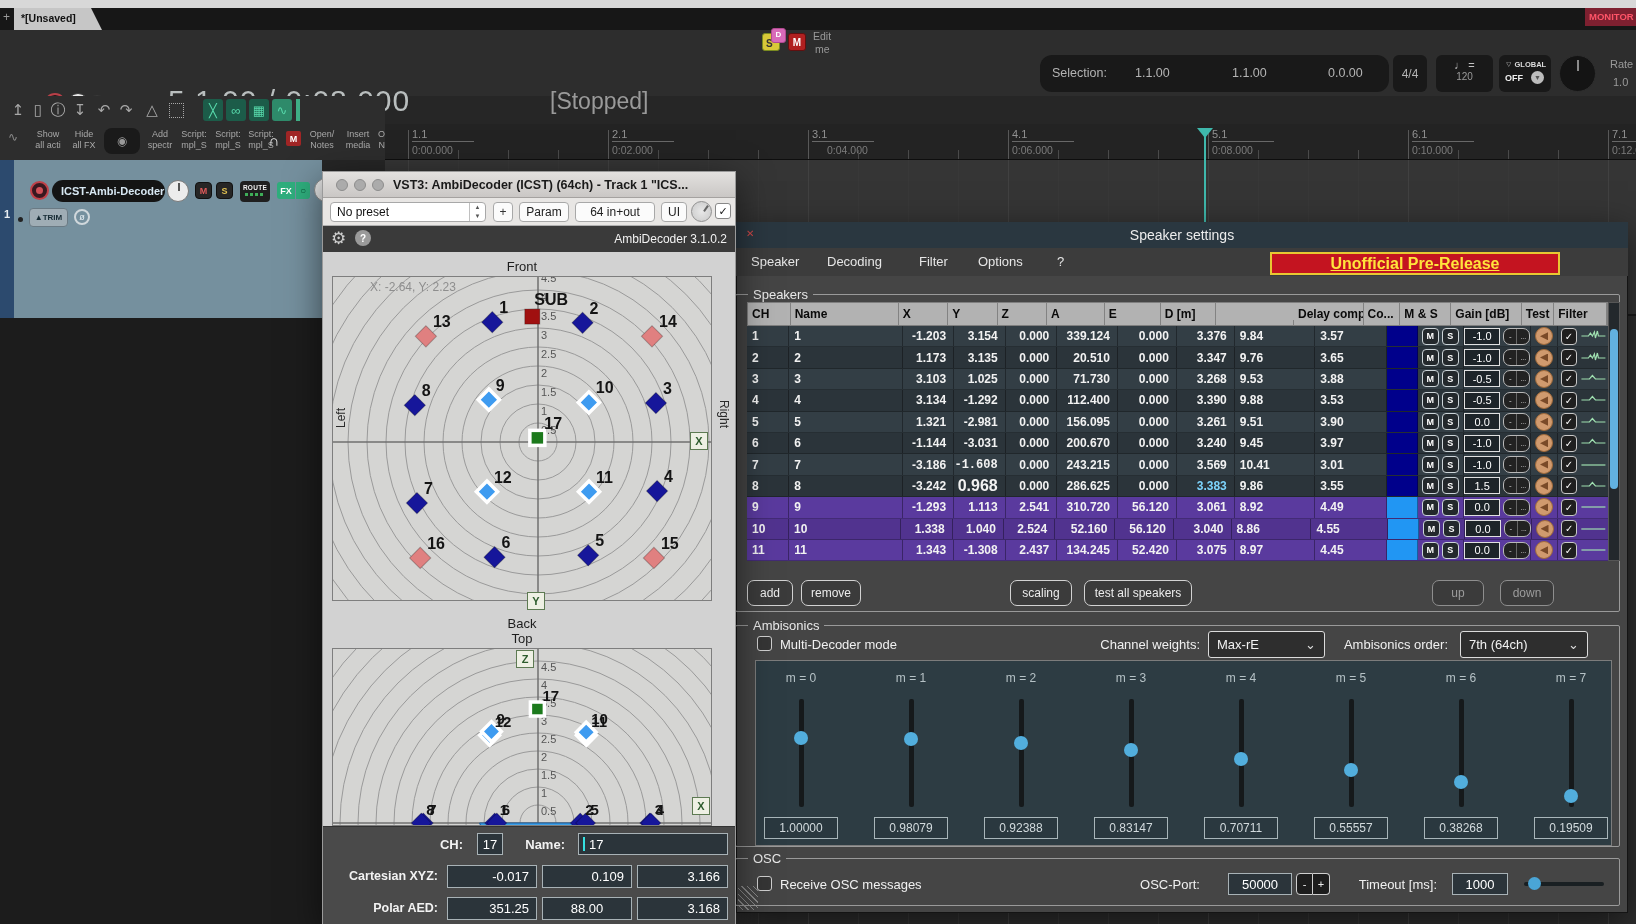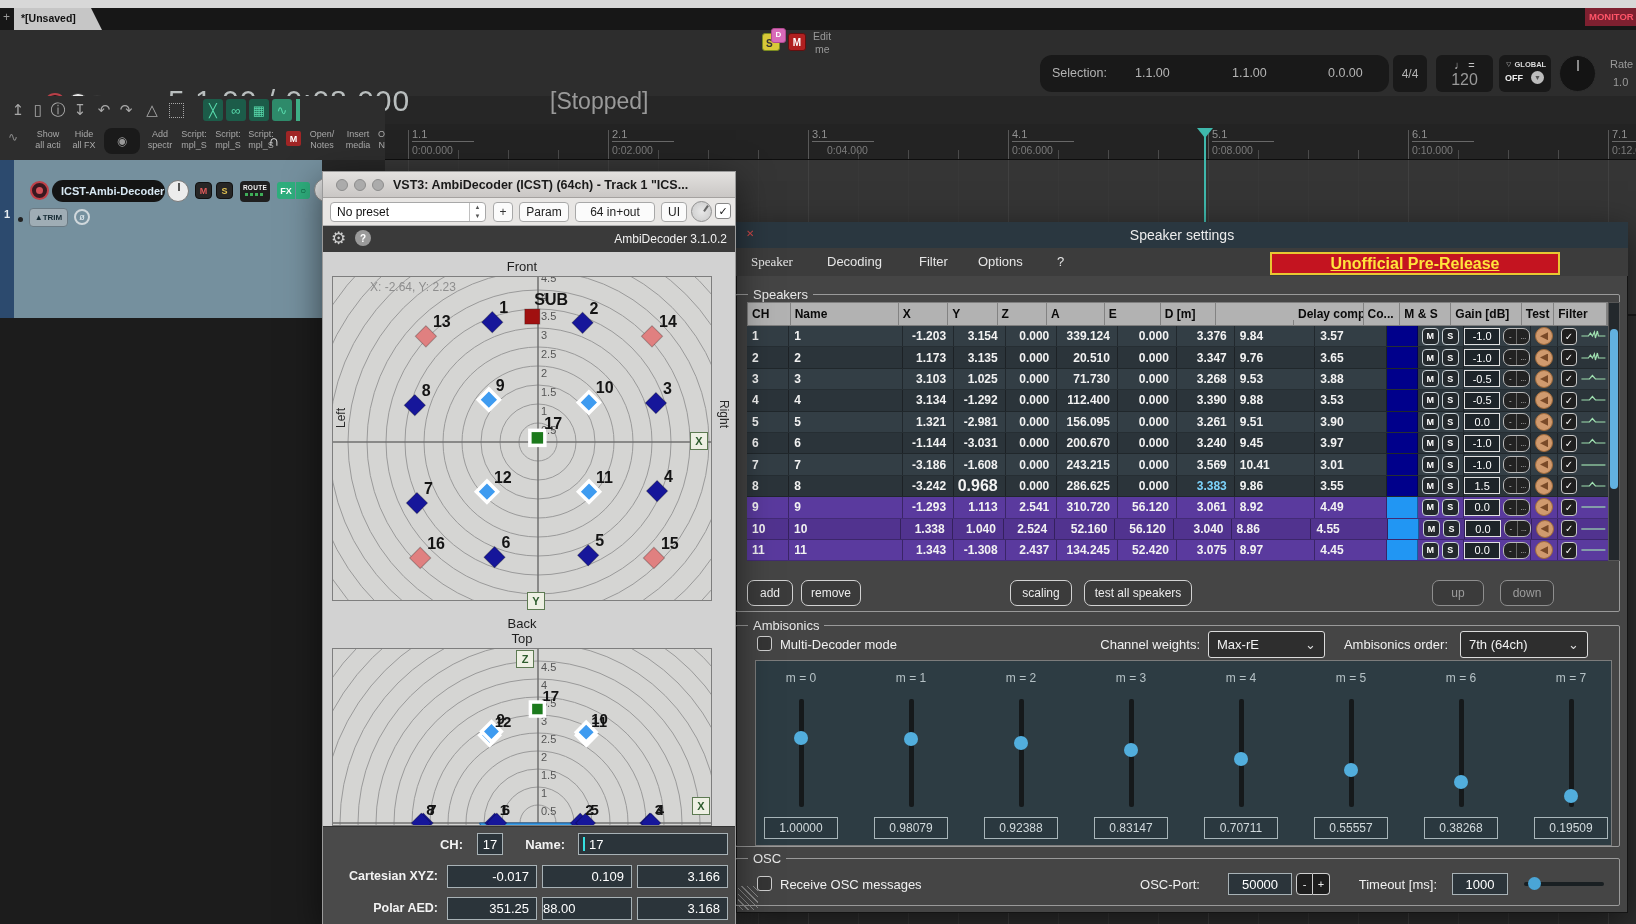--- a/index.html
+++ b/index.html
@@ -56,21 +56,21 @@
 
     <div class="a" style="left:1040px;top:25px;width:349px;height:37px;background:#191919;border-radius:12px;color:#b4b4b4;font-size:12.5px;">
       <span class="a" style="left:12px;top:11px;">Selection:</span>
       <span class="a" style="left:95px;top:11px;">1.1.00</span>
       <span class="a" style="left:192px;top:11px;">1.1.00</span>
       <span class="a" style="left:288px;top:11px;">0.0.00</span>
     </div>
     <div class="a cc" style="left:1393px;top:25px;width:34px;height:37px;background:#191919;border-radius:6px;color:#b4b4b4;font-size:12px;">4/4</div>
     <div class="a" style="left:1436px;top:25px;width:57px;height:37px;background:#191919;border-radius:6px;color:#c2c2c2;text-align:center;">
       <div style="font-size:11px;padding-top:4px;">♩ =</div>
-      <div style="font-size:16px;color:#9a9a9a;">120</div>
+      <div style="font-size:10px;color:#9a9a9a;">120</div>
     </div>
     <div class="a" style="left:1499px;top:25px;width:52px;height:37px;background:#191919;border-radius:6px;">
       <div class="cl" style="padding:4px 0 0 6px;">
         <span style="color:#cfcfcf;font-size:8px;">⌔</span>
         <span style="color:#ddd;font-size:7.5px;font-weight:bold;margin-left:2px;">GLOBAL</span>
       </div>
       <div class="cl" style="padding:2px 0 0 6px;">
         <span style="color:#f0f0f0;font-size:9px;font-weight:bold;">OFF</span>
         <span class="cc" style="margin-left:8px;width:13px;height:13px;border-radius:50%;background:#bdbdbd;color:#555;font-size:7px;">▼</span>
       </div>
@@ -246,21 +246,21 @@
     <div class="a" style="left:18px;top:57px;width:5px;height:5px;border-radius:50%;background:#222;"></div>
   </div>
   <div class="a" style="left:0;top:318px;width:322px;height:606px;background:#1c1c1c;"></div>
 
   <div class="a win" style="left:736px;top:222px;width:892px;height:691px;background:#454545;border:1px solid #141414;z-index:20;"></div>
   <div class="a" style="left:736px;top:222px;width:892px;height:26px;background:#2a3740;z-index:21;">
     <span class="a" style="left:10px;top:6px;color:#d04848;font-size:10px;font-weight:bold;">✕</span>
     <div class="cc" style="width:100%;height:100%;color:#ececec;font-size:14px;">Speaker settings</div>
   </div>
   <div class="a" id="settings-menu" style="left:736px;top:248px;width:892px;height:28px;background:#3c3c3c;z-index:21;">
-      <div class="a" style="left: 15px; top: 6px; font-size: 13px; color: rgb(230, 230, 230); font-family: Liberation Serif, serif;">Speaker</div>
+      <div class="a" style="left: 15px; top: 6px; font-size: 13px; color: rgb(230, 230, 230);">Speaker</div>
       <div class="a" style="left: 91px; top: 6px; font-size: 13px; color: rgb(230, 230, 230);">Decoding</div>
       <div class="a" style="left: 183px; top: 6px; font-size: 13px; color: rgb(230, 230, 230);">Filter</div>
       <div class="a" style="left: 242px; top: 6px; font-size: 13px; color: rgb(230, 230, 230);">Options</div>
       <div class="a" style="left: 321px; top: 6px; font-size: 13px; color: rgb(230, 230, 230);">?</div>
     </div>
   <div class="a cc" style="left:1270px;top:252px;width:290px;height:23px;background:#c41420;border:2px solid #e8c832;color:#ffe43c;font-size:16px;font-weight:bold;text-decoration:underline;z-index:22;">Unofficial Pre-Release</div>
 
   <div class="a fieldset" style="left:735px;top:294px;width:885px;height:318px;z-index:21;">
     <span class="legend">Speakers</span>
   </div>
@@ -489,21 +489,21 @@
           <div class="cc" style="width: 15px; height: 15px; background: rgb(31, 31, 31); border: 1px solid rgb(200, 200, 200); border-radius: 4px; color: rgb(255, 255, 255); font-size: 10px;">✓</div>
           <svg width="30" height="16" viewBox="0 0 26 16">
             <path d="M1 8 L9 8 L12 4.5 L15 8 L25 8" fill="none" stroke="#9fe0b0" stroke-width="1.2"></path>
           </svg>
         </div>
       </div>
       <div class="a cl" style="left: 0px; top: 152.4px; width: 861px; height: 21.4px; background: rgb(51, 62, 69); border-bottom: 1px solid rgba(0, 0, 0, 0.25);">
         <div class="cell" style="width: 40px; height: 100%; font-size: 12px; font-weight: 600; color: rgb(242, 242, 242); justify-content: flex-start; padding: 0px 0px 0px 5px;">7</div>
         <div class="cell" style="width: 118px; height: 100%; font-size: 12px; font-weight: 600; color: rgb(242, 242, 242); justify-content: flex-start; padding: 0px 0px 0px 5px;">7</div>
         <div class="cell" style="width: 48px; height: 100%; font-size: 12px; font-weight: 600; color: rgb(242, 242, 242); justify-content: flex-end; padding: 0px 7px 0px 0px;">-3.186</div>
-        <div class="cell" style="width: 48px; height: 100%; font-size: 12px; font-weight: 600; color: rgb(242, 242, 242); justify-content: flex-end; padding: 0px 7px 0px 0px;">-1.608</div>
+        <div class="cell" style="width: 48px; height: 100%; font-size: 12px; font-weight: 600; color: rgb(242, 242, 242); justify-content: flex-end; padding: 0px 7px 0px 0px; font-family: Liberation Mono, monospace;">-1.608</div>
         <div class="cell" style="width: 48px; height: 100%; font-size: 12px; font-weight: 600; color: rgb(242, 242, 242); justify-content: flex-end; padding: 0px 7px 0px 0px;">0.000</div>
         <div class="cell" style="width: 58px; height: 100%; font-size: 12px; font-weight: 600; color: rgb(242, 242, 242); justify-content: flex-end; padding: 0px 7px 0px 0px;">243.215</div>
         <div class="cell" style="width: 56px; height: 100%; font-size: 12px; font-weight: 600; color: rgb(242, 242, 242); justify-content: flex-end; padding: 0px 7px 0px 0px;">0.000</div>
         <div class="cell" style="width: 55px; height: 100%; font-size: 12px; font-weight: 600; color: rgb(242, 242, 242); justify-content: flex-end; padding: 0px 7px 0px 0px;">3.569</div>
         <div class="cell" style="width: 82px; height: 100%; font-size: 12px; font-weight: 600; color: rgb(242, 242, 242); justify-content: flex-start; padding: 0px 0px 0px 5px;">10.41</div>
         <div class="cell" style="width: 72px; height: 100%; font-size: 12px; font-weight: 600; color: rgb(242, 242, 242); justify-content: flex-start; padding: 0px 0px 0px 5px;">3.01</div>
         <div class="cell" style="width: 33px; height: 100%; background: rgb(0, 0, 139);"></div>
         <div class="cell" style="width: 50px; height: 100%; justify-content: center; gap: 3px;">
           <div class="msbtn" style="">M</div>
           <div class="msbtn" style="">S</div>
@@ -919,20 +919,20 @@
     <div class="a valbox" style="left:219px;top:38px;width:90px;height:23px;justify-content:flex-end;padding-right:7px;">
         <span>0.109</span>
       </div>
     <div class="a valbox" style="left:314px;top:38px;width:91px;height:23px;justify-content:flex-end;padding-right:7px;">
         <span>3.166</span>
       </div>
     <span class="a txt-r" style="left:7px;top:74px;width:108px;color:#f2f2f2;font-size:12.5px;font-weight:bold;">Polar AED:</span>
     <div class="a valbox" style="left:124px;top:70px;width:90px;height:23px;justify-content:flex-end;padding-right:7px;">
         <span>351.25</span>
       </div>
-    <div class="a valbox" style="left:219px;top:70px;width:90px;height:23px;justify-content:flex-start;">
+    <div class="a valbox" style="left:219px;top:70px;width:90px;height:23px;justify-content:center;">
         <span>88.00</span>
       </div>
     <div class="a valbox" style="left:314px;top:70px;width:91px;height:23px;justify-content:flex-end;padding-right:7px;">
         <span>3.168</span>
       </div>
   </div>
 </div>
 
 </body></html>

